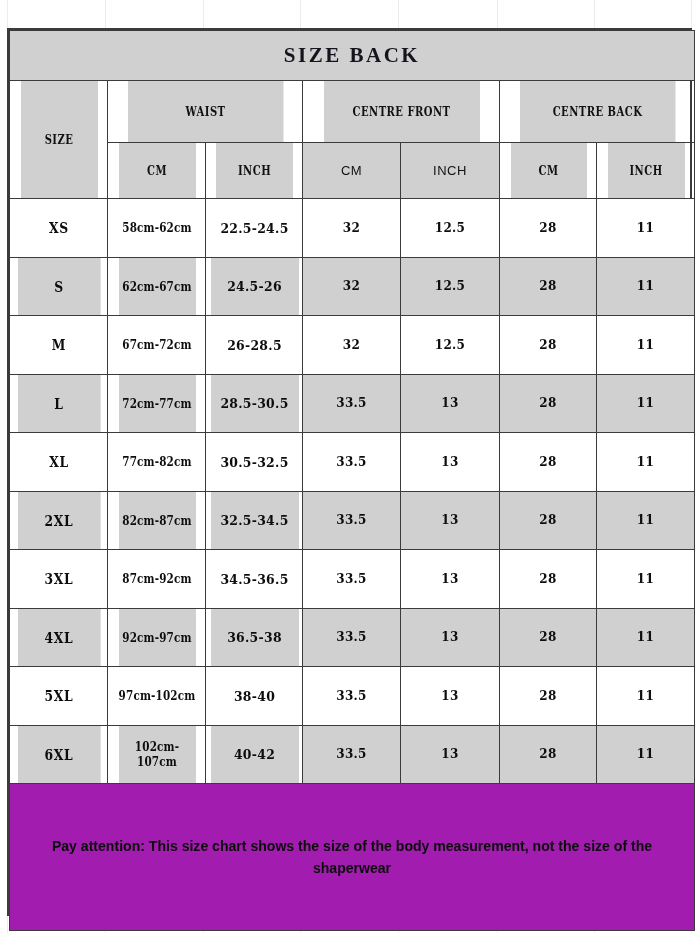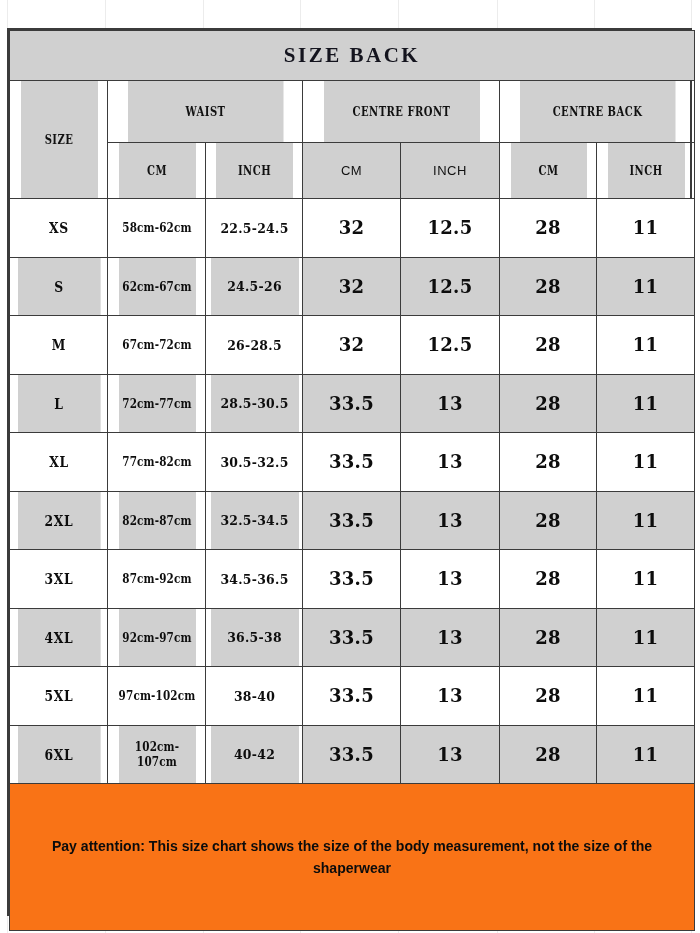--- a/index.html
+++ b/index.html
@@ -89,25 +89,25 @@
   .cell {
     font-family: "DejaVu Serif", serif;
     font-weight: bold;
     font-size: 13.5px;
     color: #0d0d0d;
     letter-spacing: 0.3px;
   }
   .cell.size-label { font-size: 14.5px; letter-spacing: 0.8px; transform: scaleX(0.85); }
   .cell.waist-cm  { font-size: 13px; transform: scaleX(0.80); letter-spacing: 0.2px; }
   .cell.waist-in  { font-size: 13.5px; transform: scaleX(0.92); }
-  .cell.plain     { font-size: 18px; }
+  .cell.plain     { font-size: 12px; }
 
   
   .note-cell {
-    background: #f97316;
+    background: #a21caf;
     height: 146px;
     vertical-align: middle;
     padding: 0 10px;
   }
   .note-text {
     font-family: "Liberation Sans", sans-serif;
     font-weight: bold;
     font-size: 14.5px;
     line-height: 1.55;
     color: #0c0c0c;

